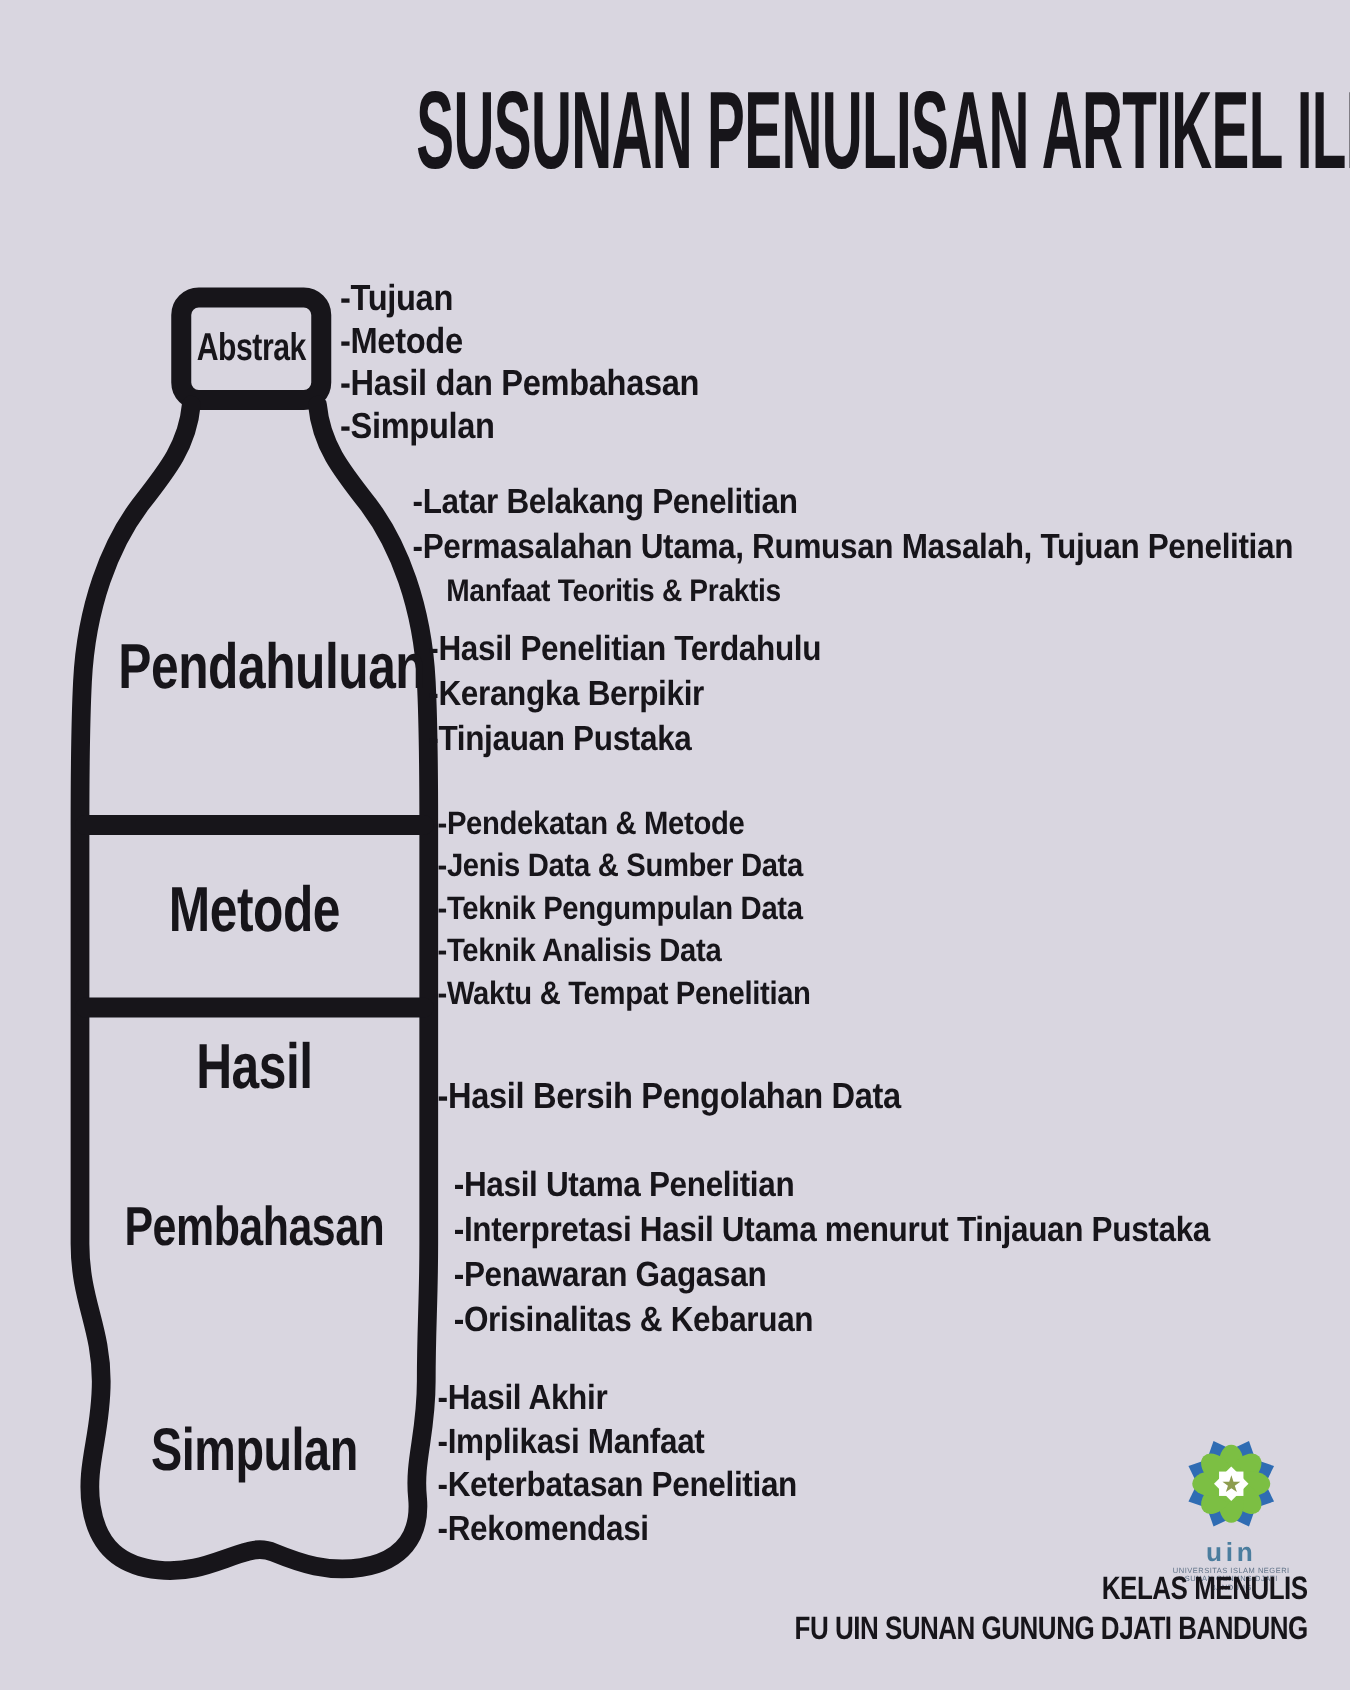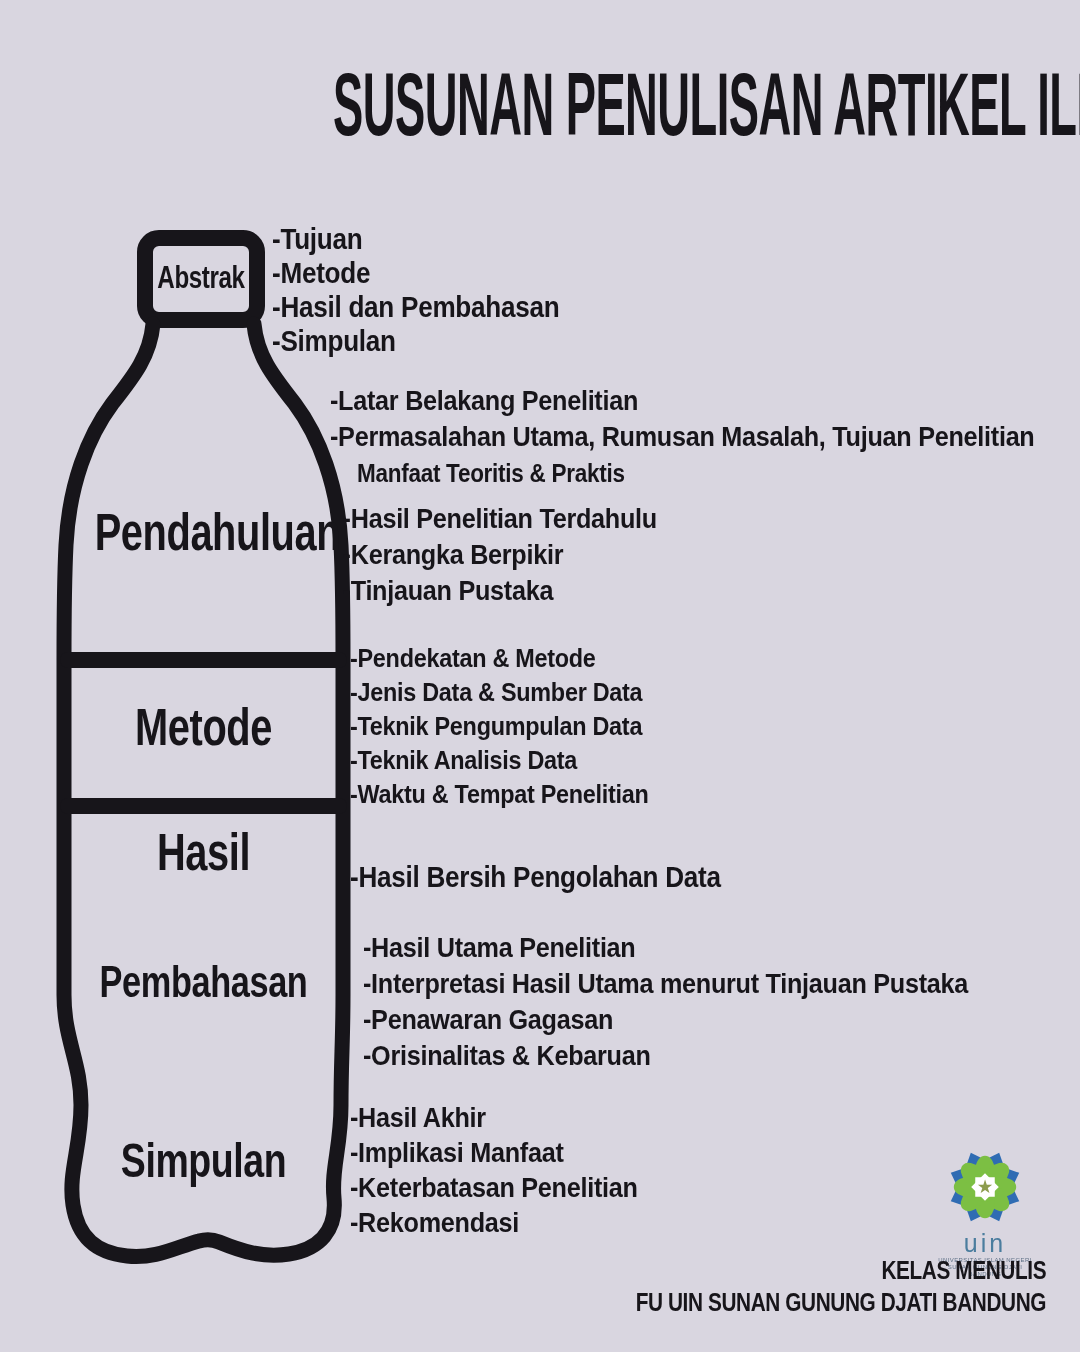--- a/index.html
+++ b/index.html
@@ -44,21 +44,21 @@
   .list-pendahuluan .shift{margin-left:14px;}
   .list-metode{left:350px;top:641px;font-size:26px;line-height:34px;}
   .list-hasil{left:350px;top:860px;font-size:29px;line-height:34px;}
   .list-pembahasan{left:363px;top:930px;font-size:28px;line-height:36px;}
   .list-simpulan{left:350px;top:1100px;font-size:28px;line-height:35px;}
   .logo{
     position:absolute;left:937px;top:1148px;width:96px;
     text-align:center;line-height:1;
   }
   .logo-word{
-    font-size:25px;font-weight:400;letter-spacing:3px;
+    font-size:21px;font-weight:700;letter-spacing:3px;
     color:var(--logo-teal,#4b7d9e);margin-top:2px;
   }
   .logo-sub{
     font-size:6px;color:var(--logo-subtext,#5f7186);
     letter-spacing:0.4px;margin-top:1px;white-space:nowrap;
   }
   .footer{
     position:absolute;right:34px;top:1254px;text-align:right;
     font-weight:700;font-size:26px;line-height:32px;letter-spacing:-0.5px;
     transform:scaleX(0.8);transform-origin:right top;white-space:nowrap;

